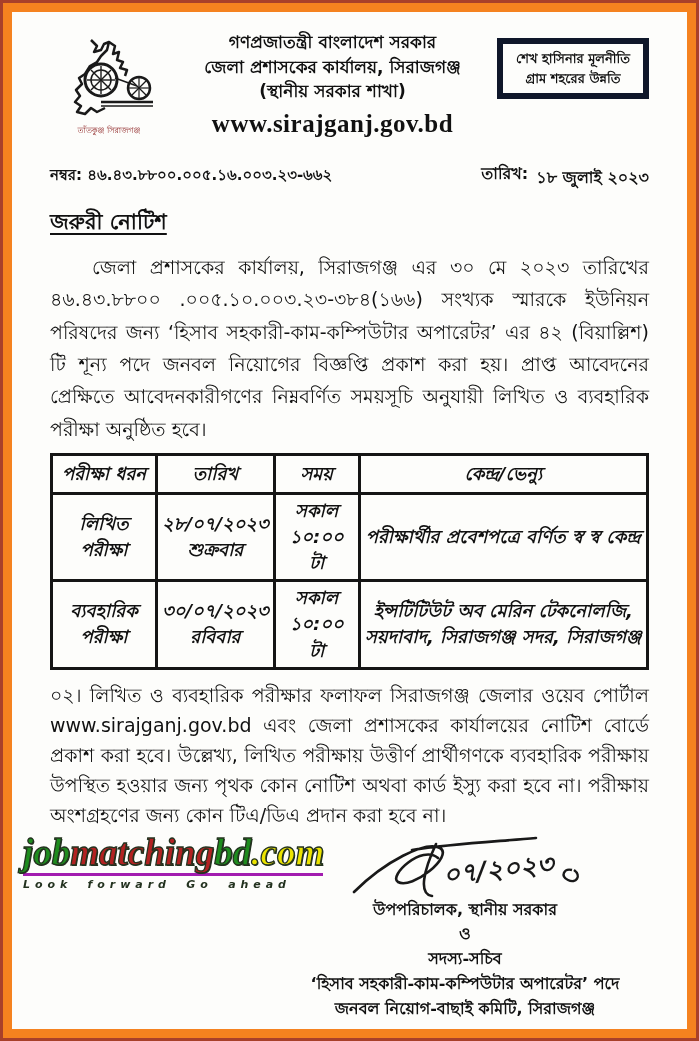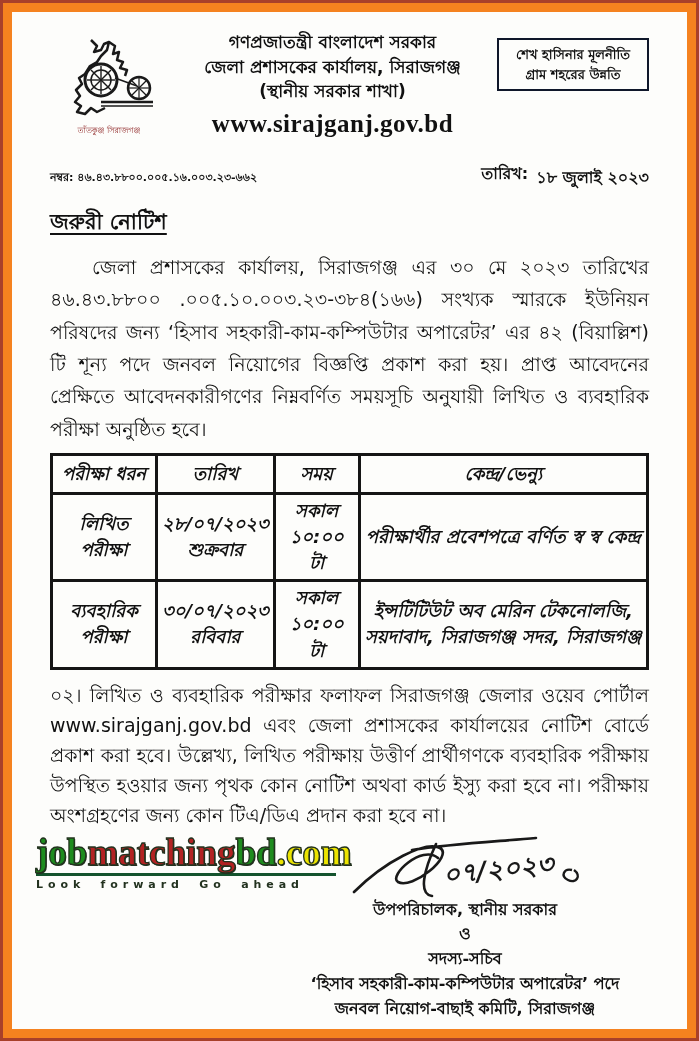--- a/index.html
+++ b/index.html
@@ -21,27 +21,27 @@
   }
 
   
   .header { display:flex; align-items:flex-start; }
   .logo-box { width:118px; padding-top:8px; text-align:center; }
   .logo-caption { font-size:8px; color:#8b1f1f; font-weight:normal; margin-top:-4px; }
   .head-center { flex:1; text-align:center; line-height:1.45; padding-top:2px; }
   .head-line { font-size:17px; font-weight:700; }
   .head-site { font-family:"Liberation Serif","DejaVu Serif",serif; font-size:25px; font-weight:700; letter-spacing:0.5px; margin-top:2px; }
   .slogan-box {
-    width:152px; border:2px solid #0f172a; padding:5px 4px;
+    width:152px; border:6px solid #0f172a; padding:5px 4px;
     font-size:13px; font-weight:700; text-align:center; line-height:1.5; margin-top:10px;
   }
 
   
   .meta-row { display:flex; justify-content:space-between; align-items:flex-end; margin-top:4px; }
-  .memo-no { font-size:11px; font-weight:700; padding-bottom:4px; }
+  .memo-no { font-size:15px; font-weight:700; padding-bottom:4px; }
   .date-wrap { display:flex; align-items:center; gap:8px; font-weight:700; }
   .date-label { font-size:16px; padding-top:10px; }
   .date-stack { text-align:center; font-size:16px; }
   .date-top { border-bottom:2px solid #151515; padding:0 6px 3px 6px; }
   .date-bottom { padding-top:19px; }
 
   
   .title { text-align:left; font-size:21px; font-weight:800; text-decoration:underline; text-underline-offset:4px; margin:14px 0 10px 0; }
 
   
@@ -58,33 +58,33 @@
   table.exam th { font-size:18px; padding:5px 4px; }
   .cell-line { display:block; }
 
   
   .sign-wrap { width:360px; margin-left:auto; margin-right:4px; text-align:center; margin-top:6px; }
   .scribble { display:block; margin:0 auto -10px auto; }
   .sign-name { font-size:16px; font-weight:700; line-height:1.55; }
   .sign-line { font-size:16px; font-weight:700; line-height:1.55; }
 
   
-  .watermark { position:absolute; left:24px; top:822px; width:300px; }
+  .watermark { position:absolute; left:11px; top:822px; width:300px;font-style:italic; }
   .wm-text {
     font-family:"Liberation Serif","DejaVu Serif",serif;
     font-size:37px; font-weight:800; letter-spacing:0px; white-space:nowrap;
     -webkit-text-stroke:1.3px #23321f;
     text-shadow:1px 1px 0 #23321f;
     line-height:1.0;
   }
   .wm-green { color:#1e8c1e; }
   .wm-red   { color:#b22222; }
   .wm-yellow{ color:#ece400; }
   .wm-tagline {
-    border-top:3px solid #14532d; margin-top:2px; padding-top:2px;
+    border-top:3px solid #a21caf; margin-top:2px; padding-top:2px;
     font-size:11px; font-weight:700; color:#23321f;
     letter-spacing:0.45em; word-spacing:0.6em; white-space:nowrap;
   }
 </style>
 </head>
 <body>
 
 <div class="sheet">
   <div class="frame">
 

